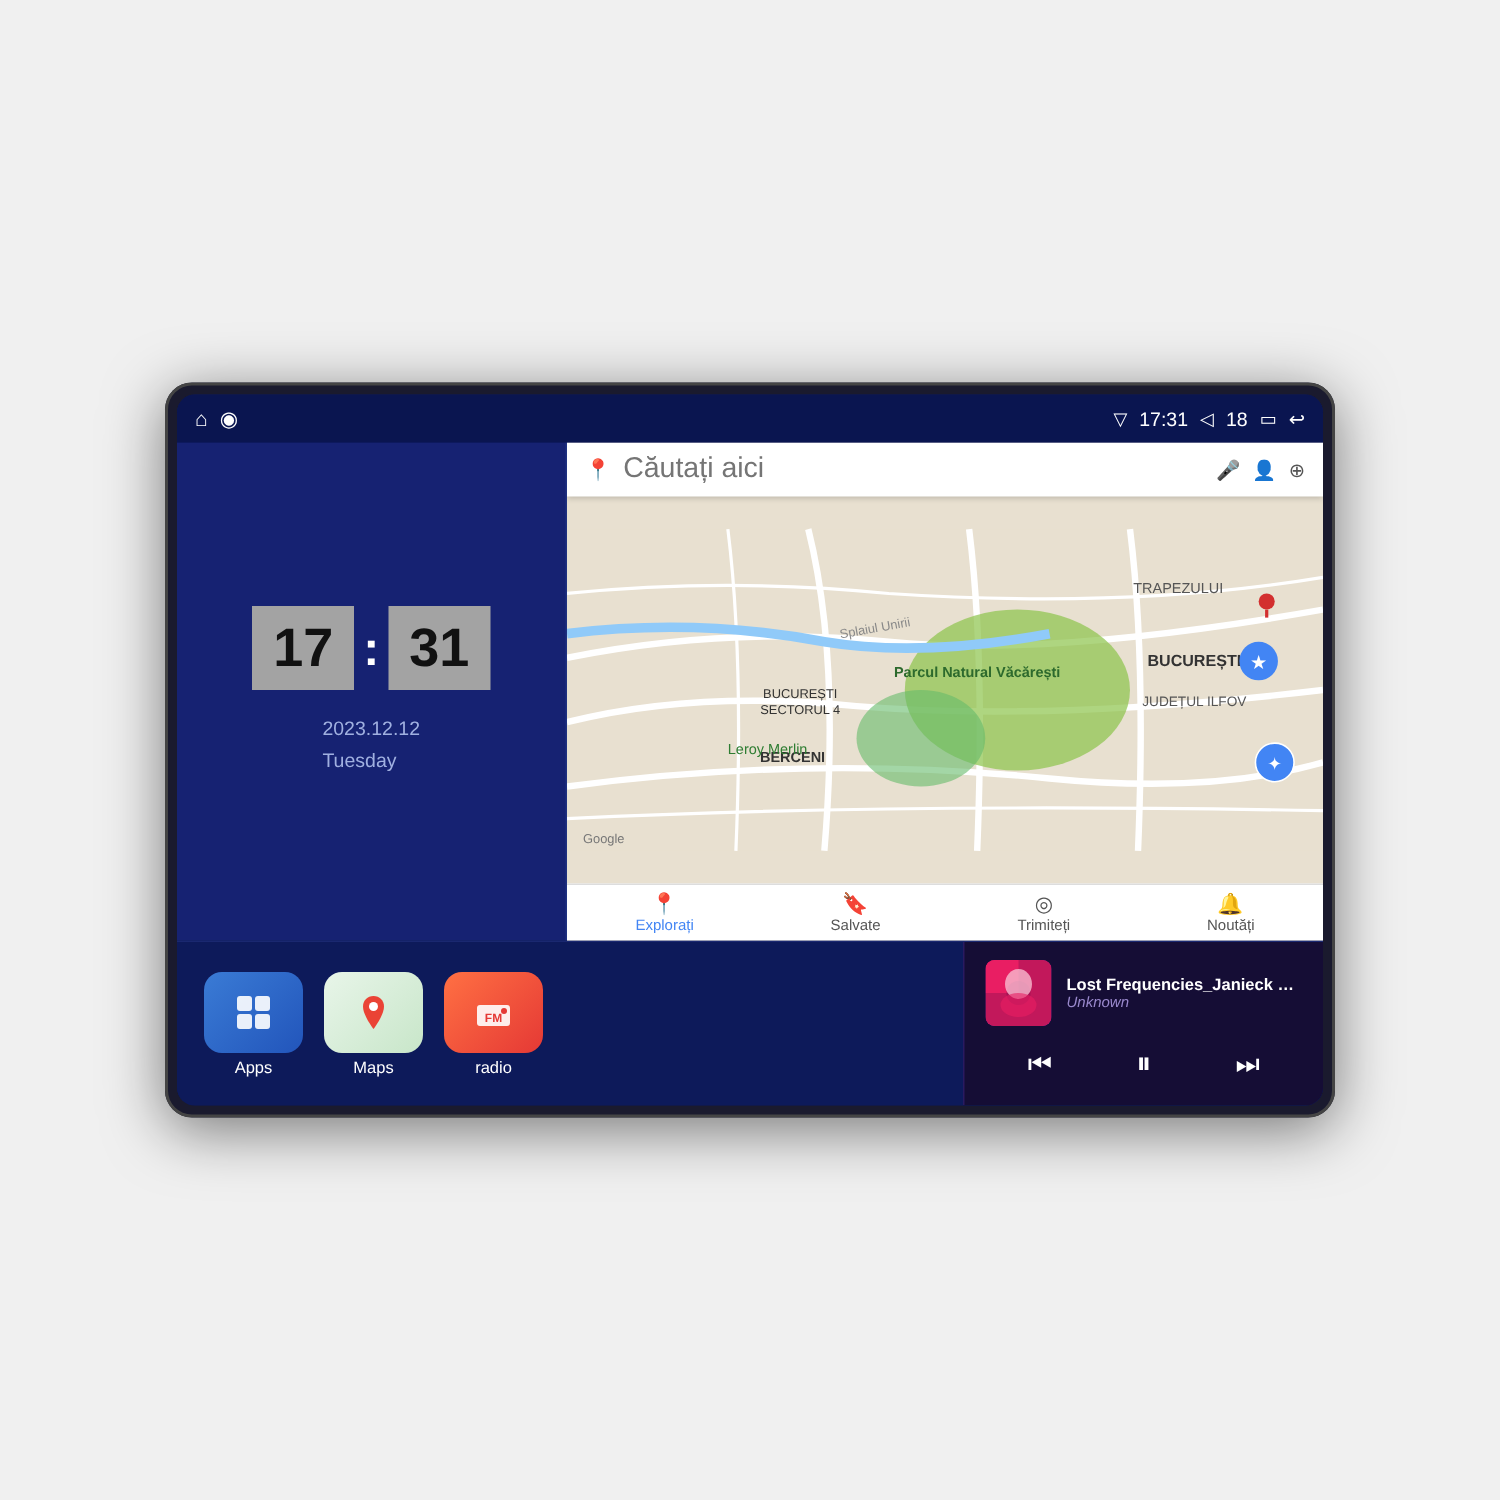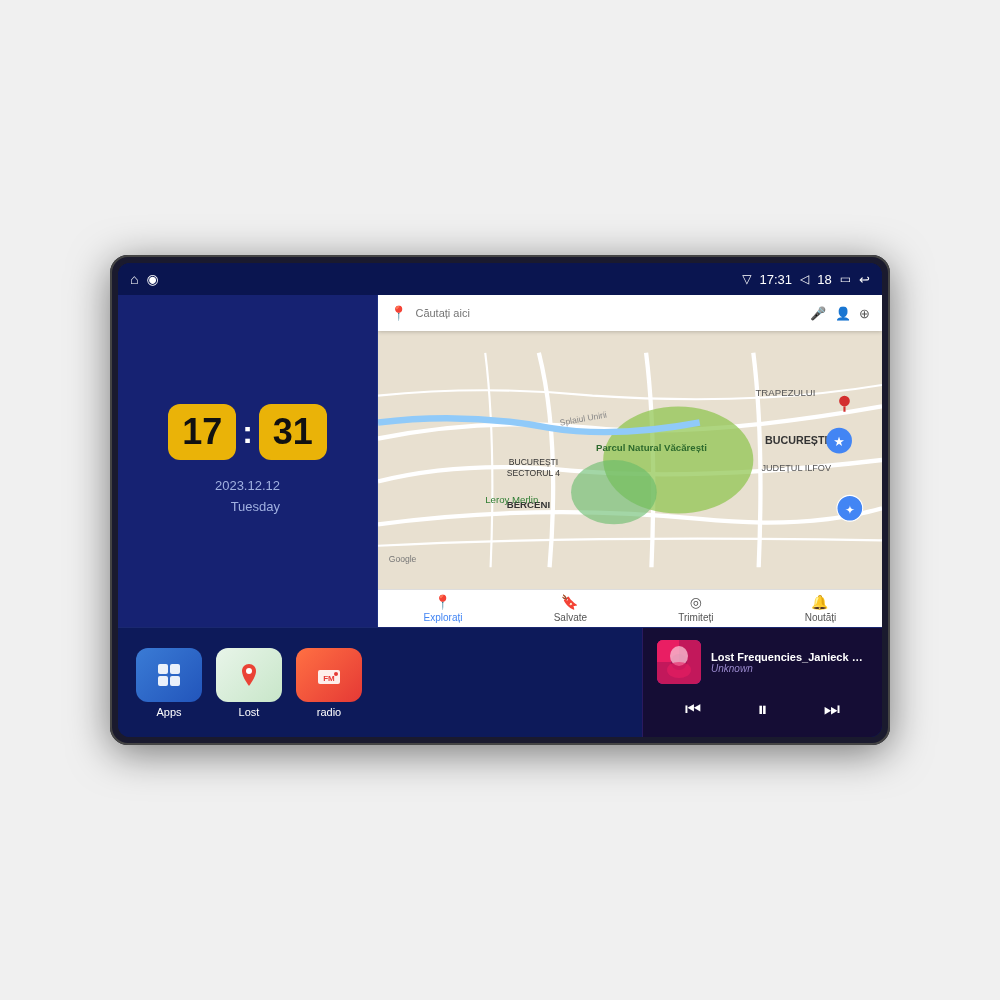--- a/index.html
+++ b/index.html
@@ -92,41 +92,41 @@
     }
 
     .clock-display {
       display: flex;
       align-items: center;
       gap: 6px;
       margin-bottom: 16px;
     }
 
     .clock-digit-block {
-      background: #eab308;
-      border-radius: 12px;
+      background: #a3a3a3;
+      border-radius: 0;
       padding: 10px 14px;
       font-size: 36px;
       font-weight: bold;
       color: #111;
       min-width: 64px;
       text-align: center;
       line-height: 1;
     }
 
     .clock-colon {
       color: white;
       font-size: 32px;
       font-weight: bold;
     }
 
     .clock-date {
       color: #a0b0e0;
       font-size: 13px;
-      text-align: right;
+      text-align: left;
       line-height: 1.6;
     }
 
     
     .map-widget {
       flex: 1;
       background: #e8e0d0;
       position: relative;
       overflow: hidden;
       display: flex;
@@ -355,21 +355,21 @@
           </div>
           <div class="clock-date">
             <div>2023.12.12</div>
             <div>Tuesday</div>
           </div>
         </div>
 
         <div class="map-widget">
           <div class="map-search-bar">
             <span style="color:#4285f4; font-size:14px;">📍</span>
-            <input type="text" style="border: none; outline: none; flex: 1 1 0%; font-size: 11px; color: #0c4a6e;" placeholder="Căutați aici">
+            <input type="text" style="border: none; outline: none; flex: 1 1 0%; font-size: 19px; color: #0c4a6e;" placeholder="Căutați aici">
             <span style="color:#555;font-size:13px;">🎤</span>
             <span style="color:#555;font-size:13px;">👤</span>
             <span style="color:#555;font-size:13px;">⊕</span>
           </div>
           <div class="map-area">
             <svg class="map-svg" viewBox="0 0 470 200" xmlns="http://www.w3.org/2000/svg">
 
               <rect width="470" height="200" fill="#e8e0d0"></rect>
 
               <g fill="none" stroke="#fff" stroke-width="4">
@@ -452,21 +452,21 @@
             <span class="app-label">Apps</span>
           </div>
 
           <div class="app-icon-item">
             <div class="app-icon-box icon-maps">
               <svg width="30" height="30" viewBox="0 0 30 30">
                 <path d="M15,4 C11,4 8,7 8,11 C8,17 15,26 15,26 C15,26 22,17 22,11 C22,7 19,4 15,4 Z" fill="#ea4335"></path>
                 <circle cx="15" cy="11" r="3" fill="white"></circle>
               </svg>
             </div>
-            <span class="app-label">Lost</span>
+            <span class="app-label">Maps</span>
           </div>
 
           <div class="app-icon-item">
             <div class="app-icon-box icon-radio">
               <svg width="30" height="30" viewBox="0 0 30 30">
                 <rect x="4" y="10" width="22" height="14" rx="2" fill="white" opacity="0.9"></rect>
                 <text x="15" y="21" fill="#e53935" font-size="8" font-weight="bold" text-anchor="middle">FM</text>
                 <circle cx="22" cy="14" r="2" fill="#e53935"></circle>
               </svg>
             </div>

